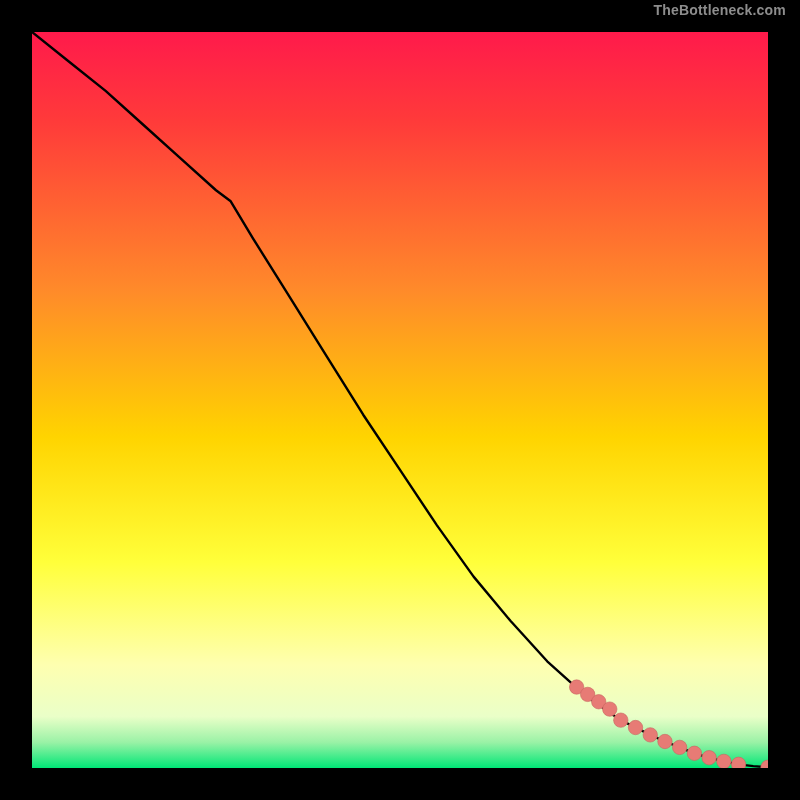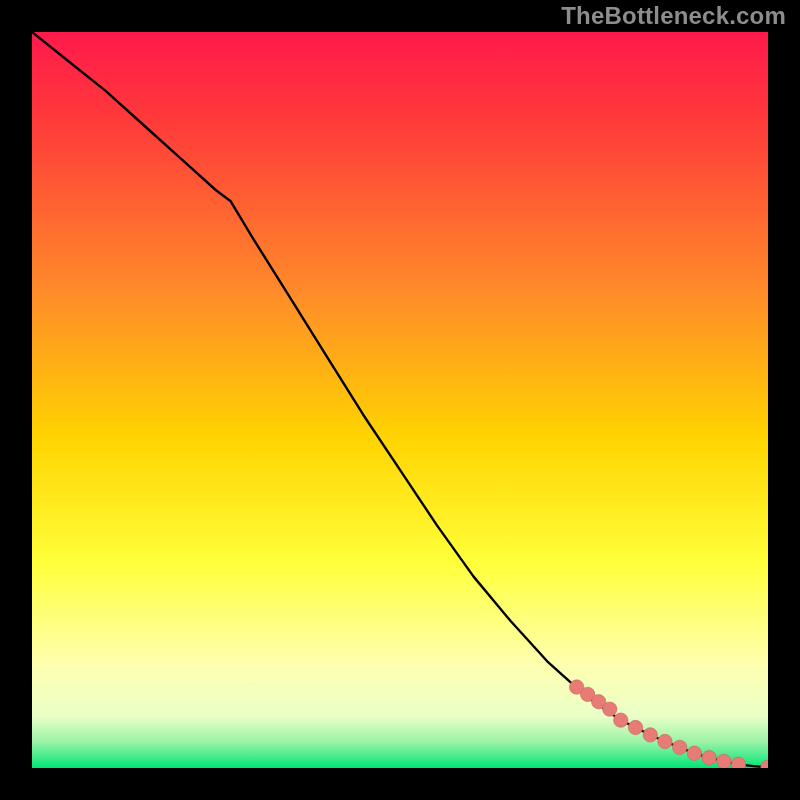--- a/index.html
+++ b/index.html
@@ -14,21 +14,21 @@
   .frame {
     position: absolute;
     left: 0; top: 0;
     width: 800px; height: 800px;
     background: #000;
   }
   .watermark {
     position: absolute;
     top: 2px;
     right: 14px;
-    font-size: 24px;
+    font-size: 14px;
     font-weight: 600;
     color: #8d8d8d;
     letter-spacing: 0.2px;
     user-select: none;
     text-align: right;
   }
   .plot-area {
     position: absolute;
     left: 32px;
     top: 32px;

